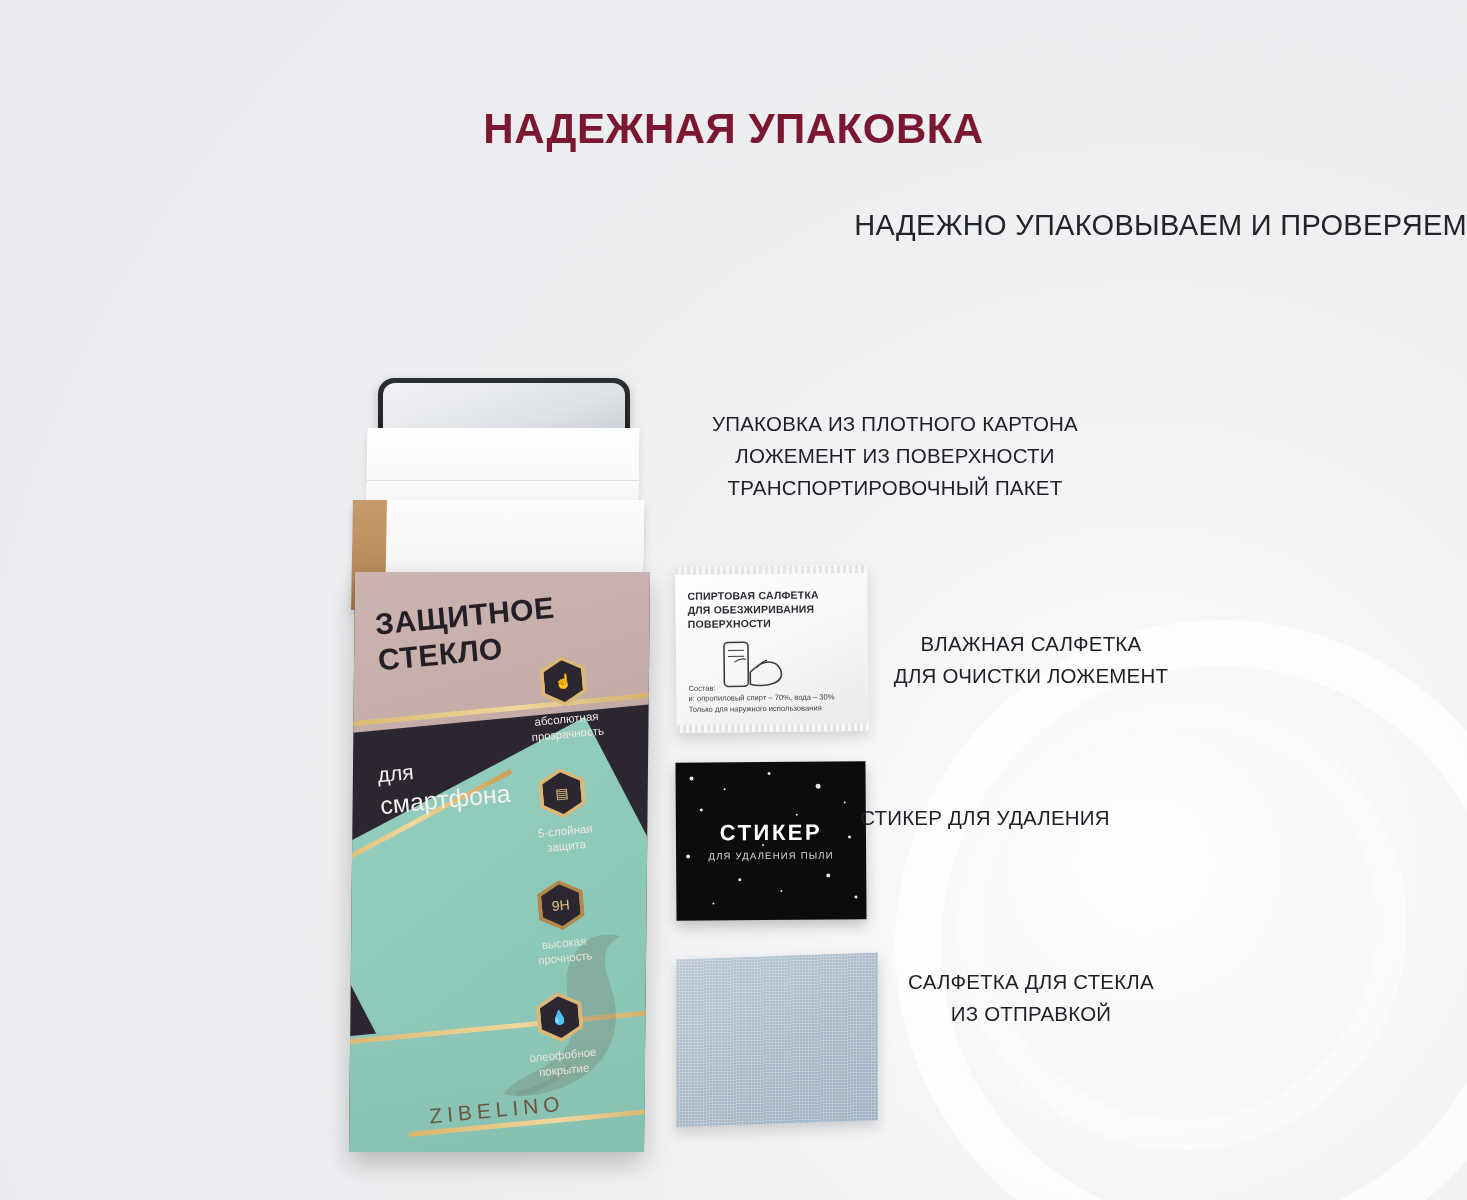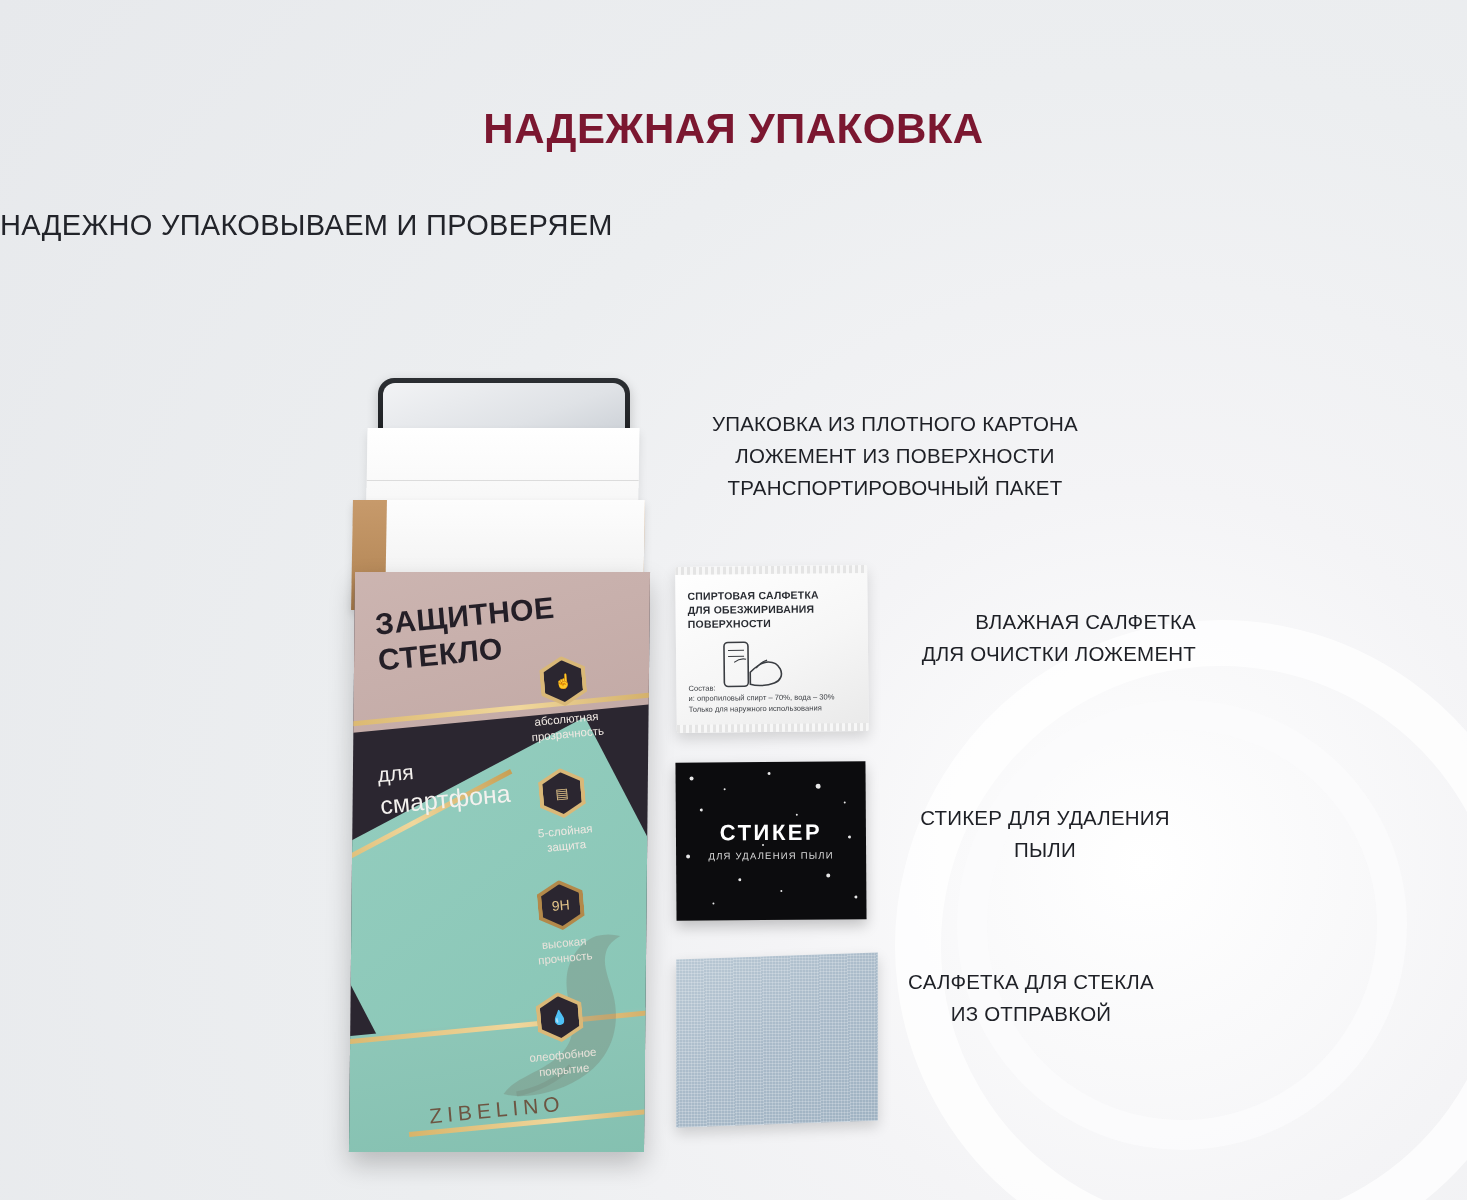--- a/index.html
+++ b/index.html
@@ -60,40 +60,40 @@
     font-size: 42px;
     font-weight: bold;
     letter-spacing: .5px;
     color: #7b1730;
   }
   .subtitle {
     position: absolute;
     left: 0;
     top: 204px;
     width: 1467px;
-    text-align: left;
+    text-align: right;
     font-size: 29px;
     line-height: 42px;
     font-weight: normal;
     color: #22242a;
     letter-spacing: .3px;
   }
 
   
   .callout {
     position: absolute;
     text-align: center;
     color: #1e2026;
     font-size: 20.5px;
     line-height: 32px;
     letter-spacing: .2px;
   }
   #callout-box      { left: 660px; top: 408px; width: 470px; }
-  #callout-wipe     { left: 866px; top: 606px; width: 330px; text-align: right; }
-  #callout-sticker  { left: 880px; top: 802px; width: 330px; }
+  #callout-wipe     { left: 866px; top: 628px; width: 330px; }
+  #callout-sticker  { left: 820px; top: 802px; width: 330px; }
   #callout-cloth    { left: 866px; top: 966px; width: 330px; }
 
   
   .assembly {
     position: absolute;
     left: 330px;
     top: 350px;
     width: 360px;
     height: 810px;
   }
@@ -549,21 +549,20 @@
     <div>ТРАНСПОРТИРОВОЧНЫЙ ПАКЕТ</div>
   </div>
 
   <div class="callout" id="callout-wipe">
     <div>ВЛАЖНАЯ САЛФЕТКА</div>
     <div>ДЛЯ ОЧИСТКИ ЛОЖЕМЕНТ</div>
   </div>
 
   <div class="callout" id="callout-sticker">
     <div>СТИКЕР ДЛЯ УДАЛЕНИЯ</div>
-    <div>ПЫЛИ</div>
   </div>
 
   <div class="callout" id="callout-cloth">
     <div>САЛФЕТКА ДЛЯ СТЕКЛА</div>
     <div>ИЗ ОТПРАВКОЙ</div>
   </div>
 
 </div>
 
 </body></html>

